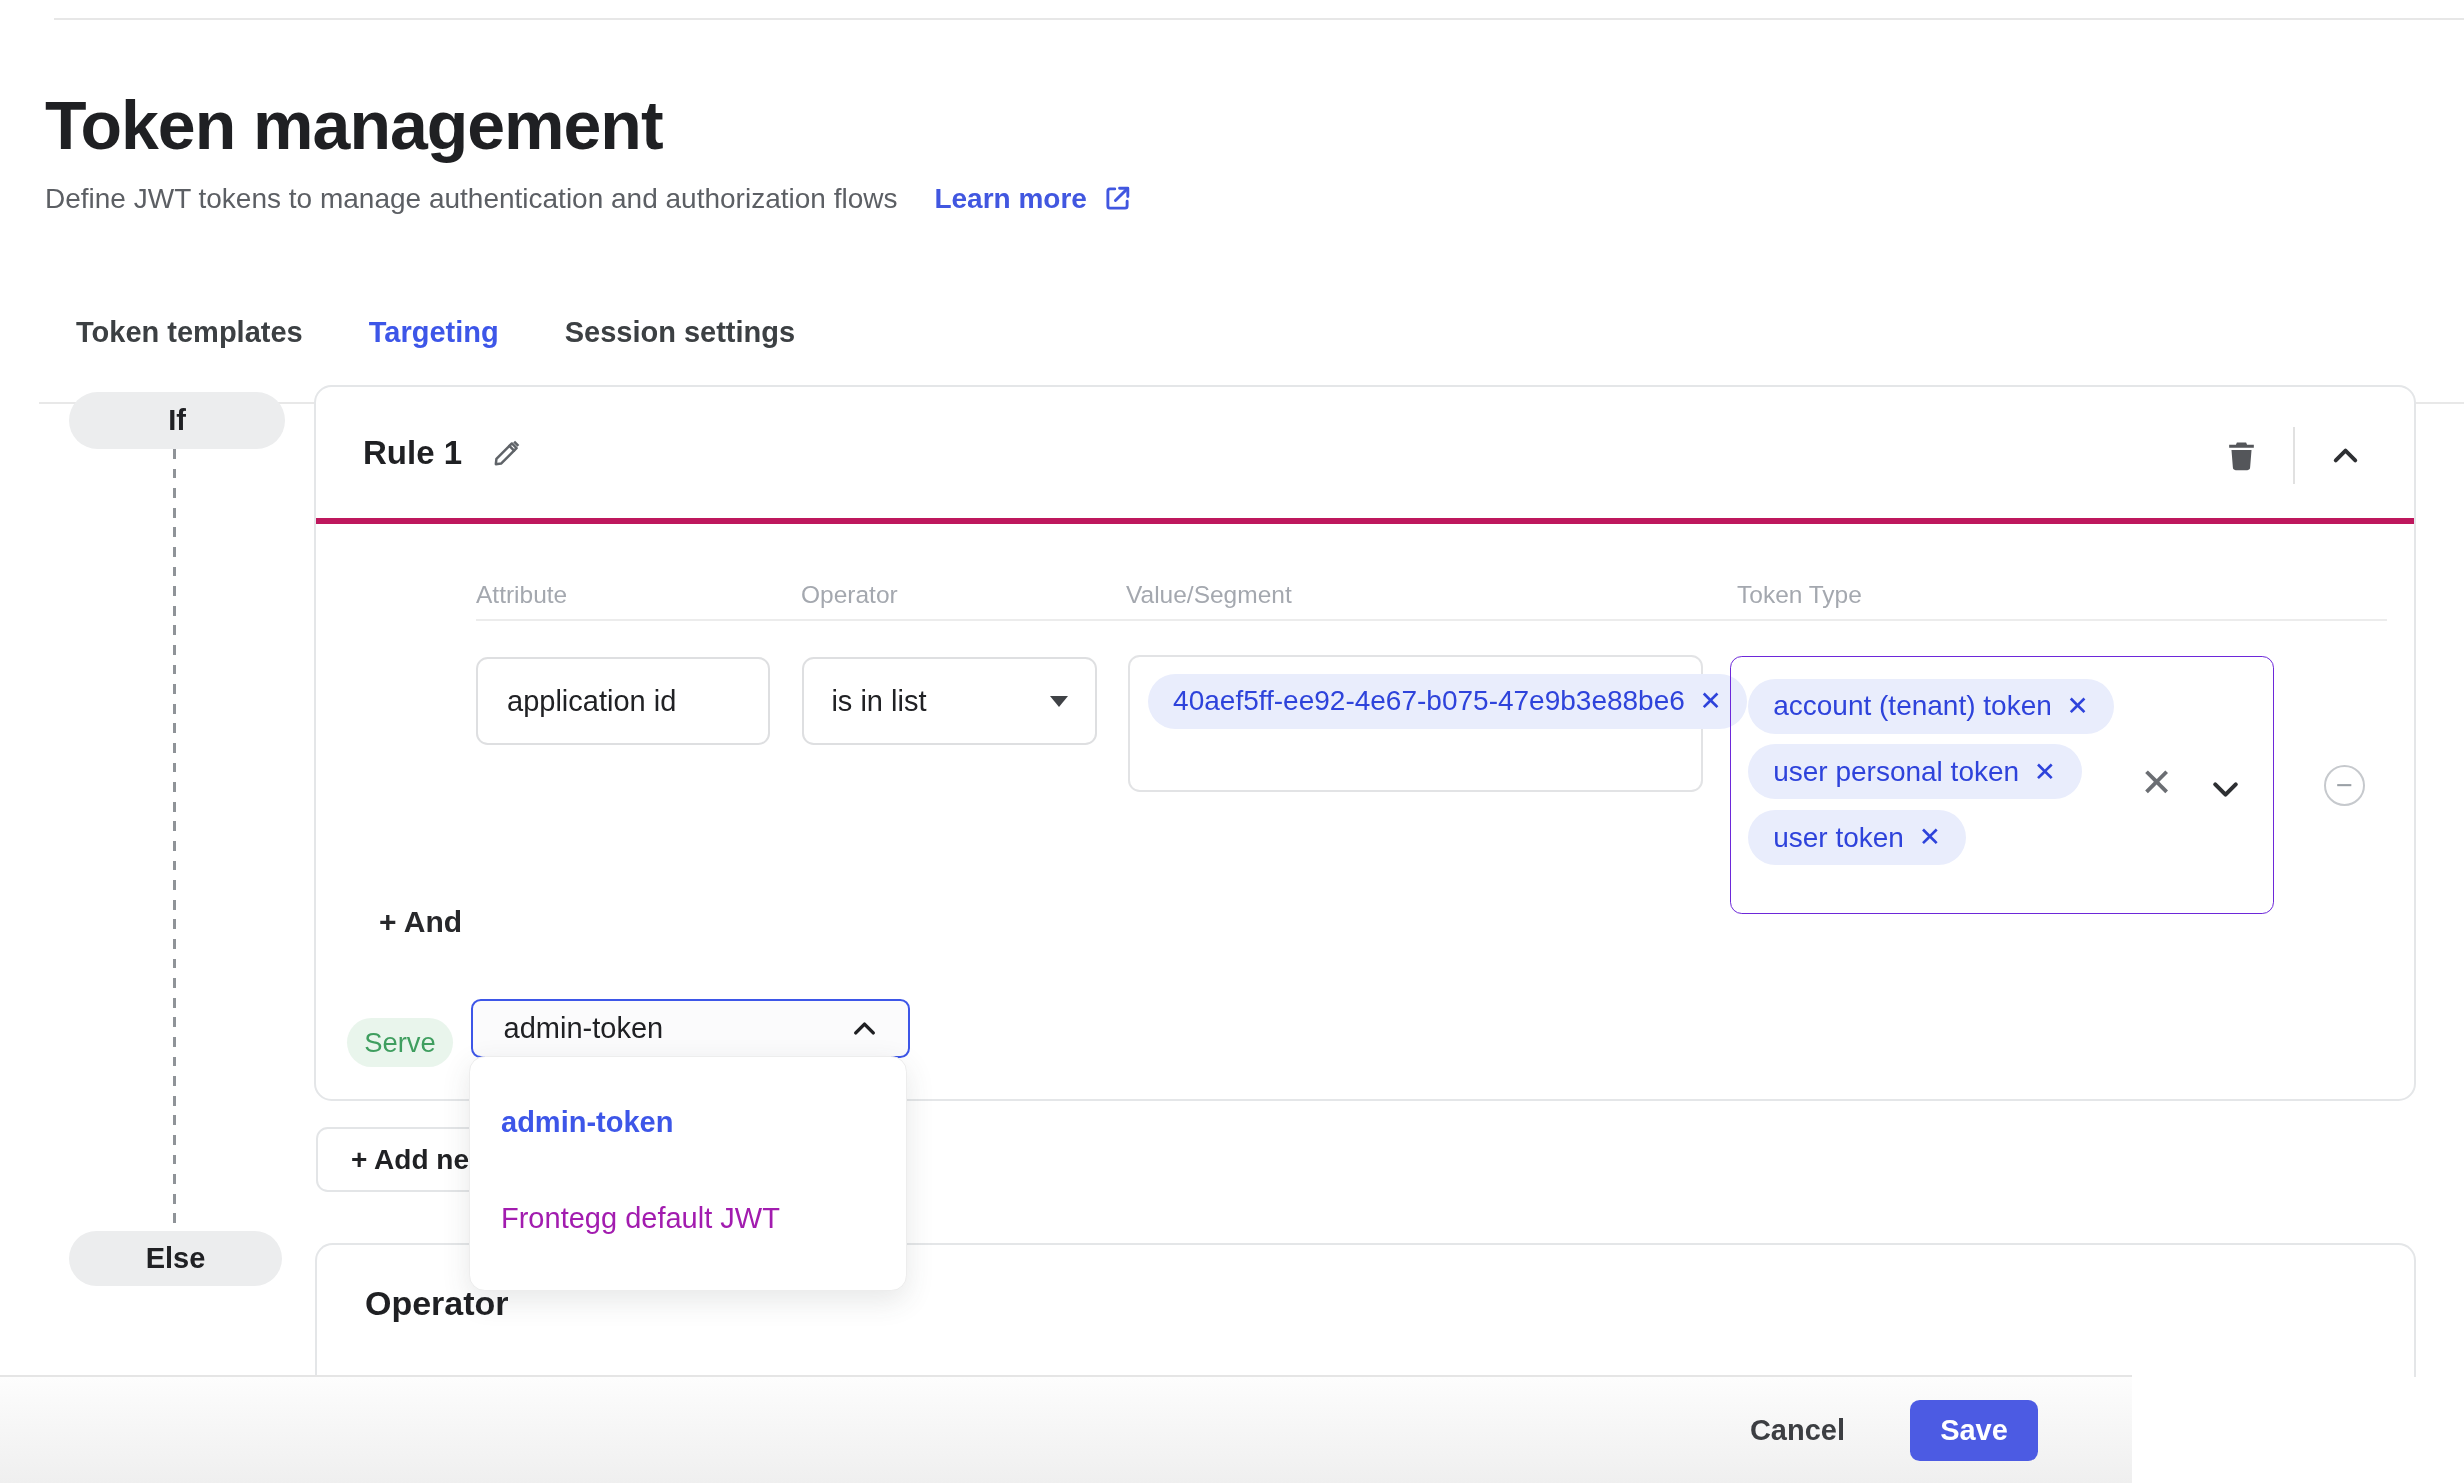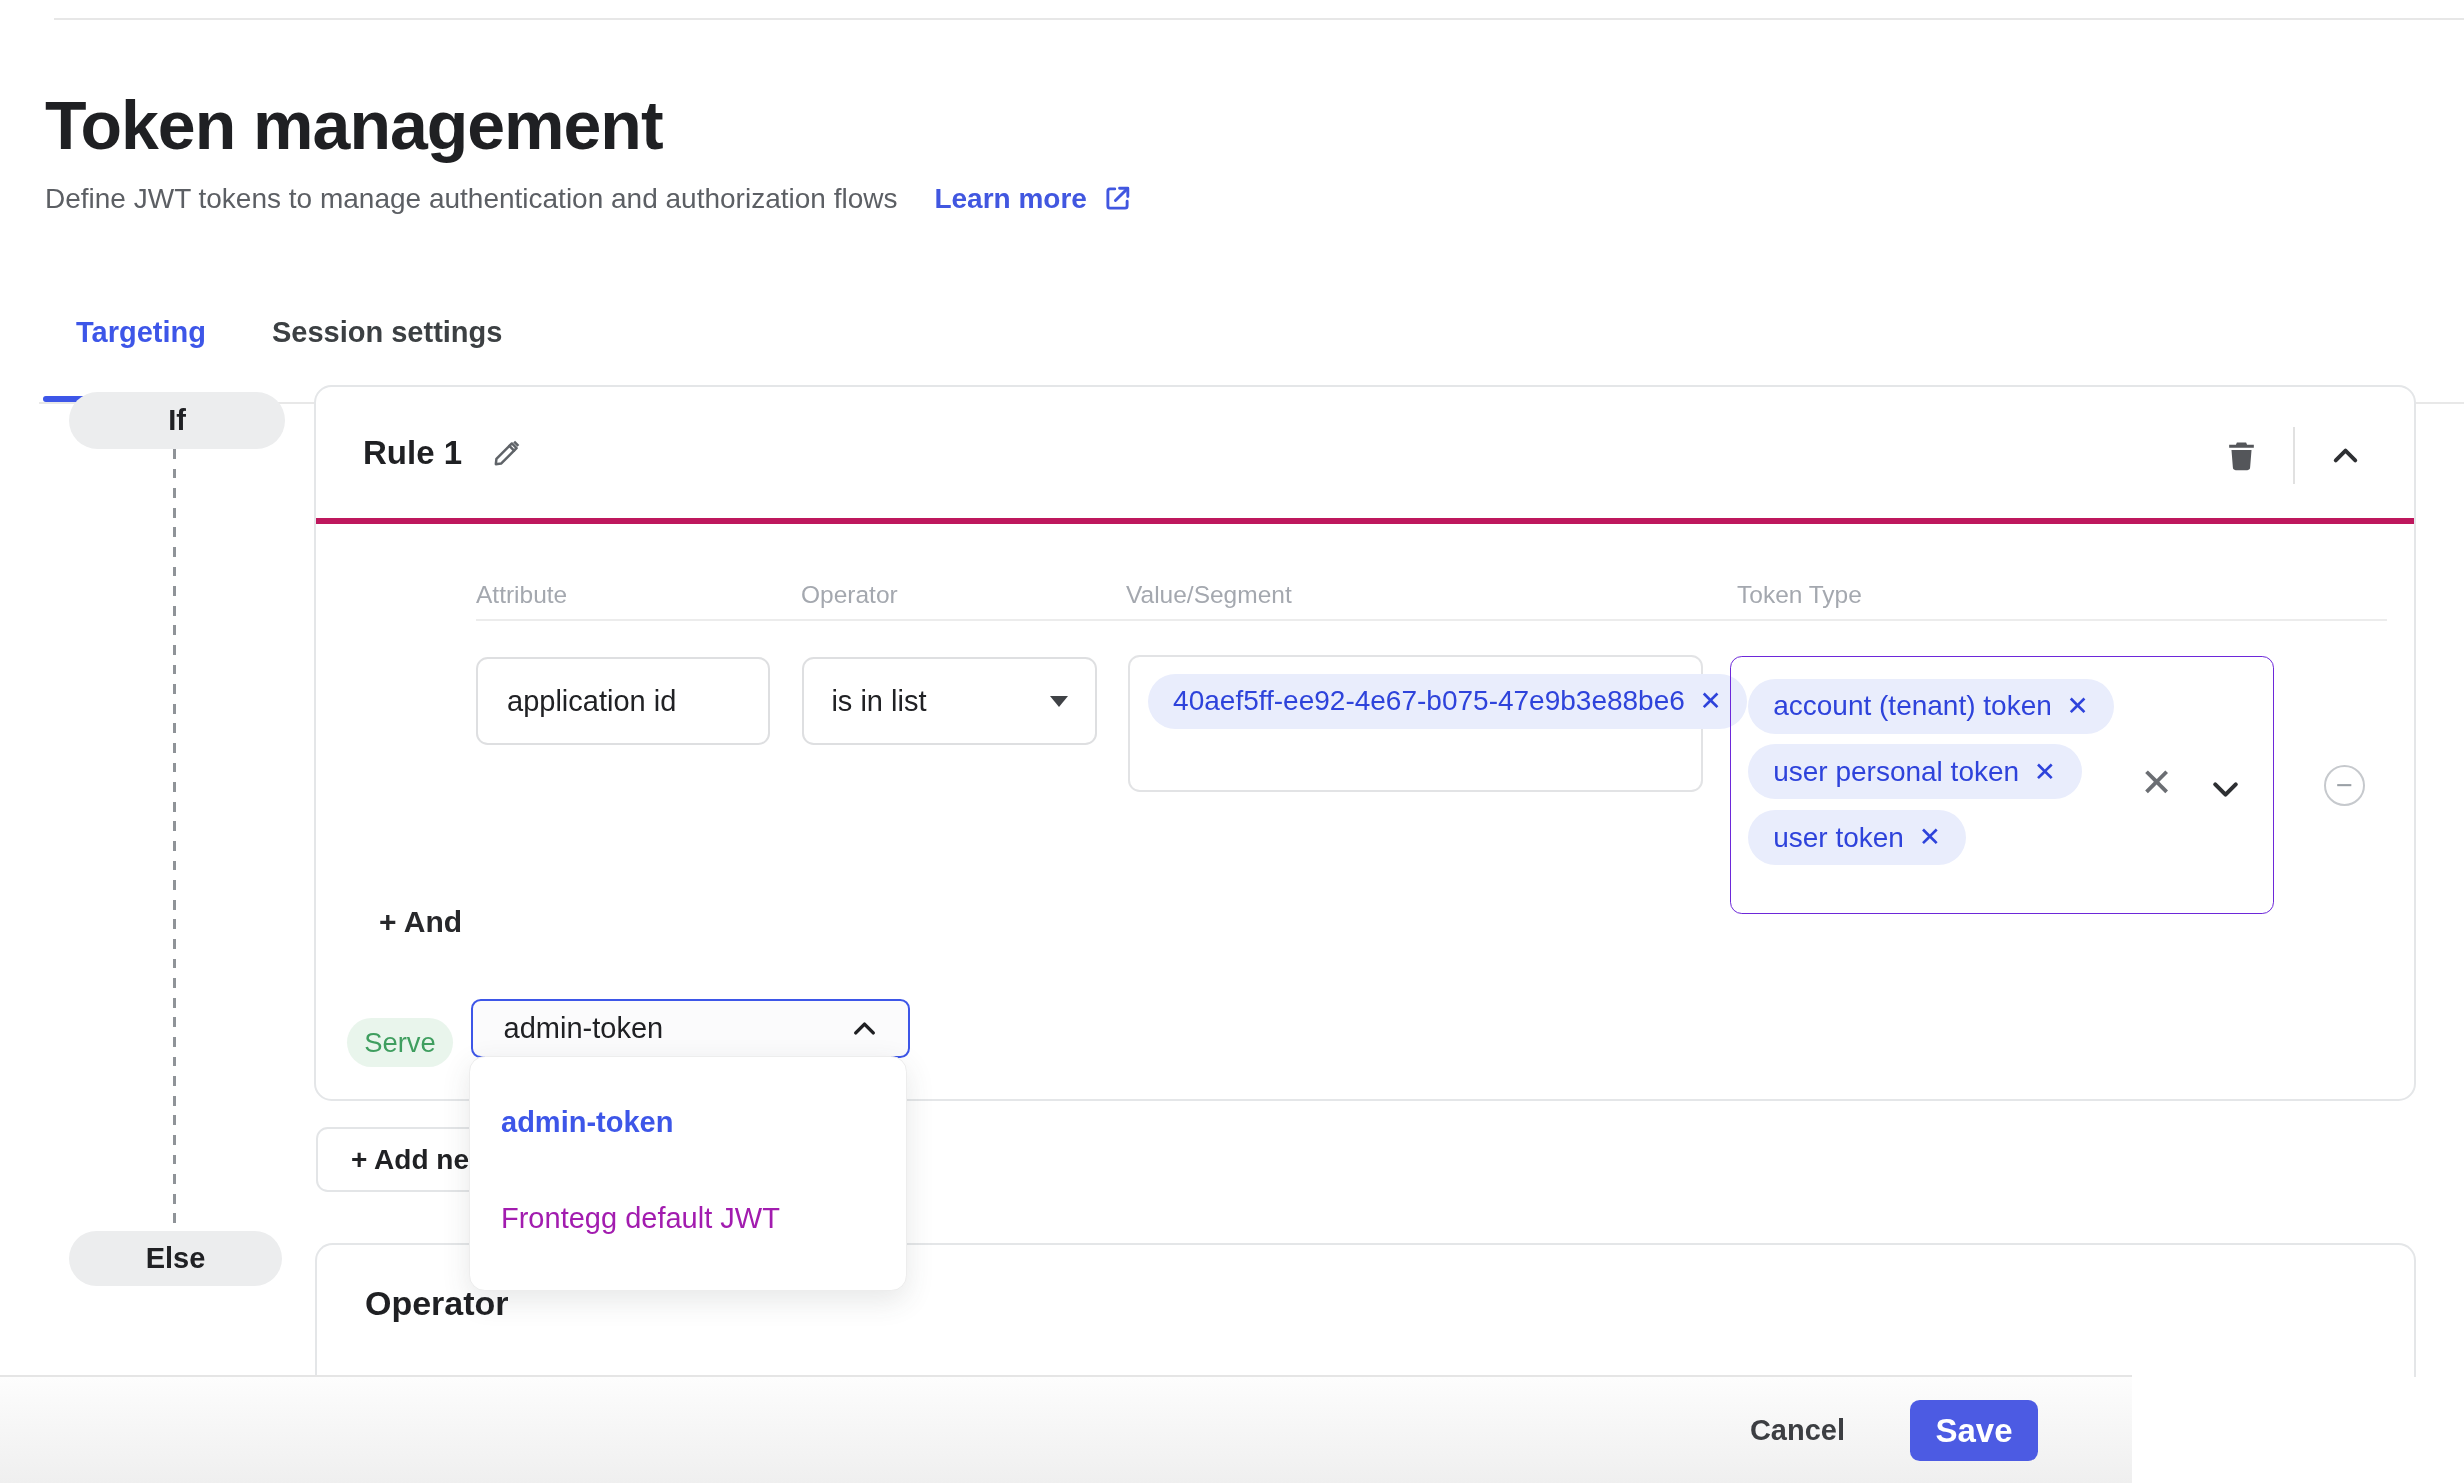--- a/index.html
+++ b/index.html
@@ -98,21 +98,21 @@
       border-radius:17.6px 17.6px 0 0; z-index:0; }
   .default-title { position:absolute; left:48px; top:39px; font-size:34px; font-weight:700; color:#1F2023; }
 
   
   .footer { left:0; top:1375px; width:2132px; height:109px; border-top:2px solid #E5E5E5;
       background:linear-gradient(180deg,#FDFDFD 0%,#EFEFEF 100%);
       display:flex; align-items:center; justify-content:flex-end; gap:65px; padding-right:94px; z-index:6; }
   .cancel-btn { font-size:29px; font-weight:700; color:#3C3E42; cursor:pointer; background:none; border:none;
       font-family:"Liberation Sans", sans-serif; }
   .save-btn { width:128px; height:61px; border:none; border-radius:9.8px; background:#4C5BE3; color:#fff;
-      font-size:33px; font-weight:700; cursor:pointer; font-family:"Liberation Sans", sans-serif; }
+      font-size:29px; font-weight:700; cursor:pointer; font-family:"Liberation Sans", sans-serif; }
 
   svg { display:block; }
 </style>
 </head>
 <body>
 
 <div id="stage">
 
   <div class="abs top-line"></div>
 
@@ -125,20 +125,23 @@
         <svg width="33" height="33" viewBox="0 0 24 24" fill="none" stroke="#4157E0" stroke-width="2.1" stroke-linecap="round" stroke-linejoin="round">
           <path d="M10 5H6.5A1.5 1.5 0 0 0 5 6.5v11A1.5 1.5 0 0 0 6.5 19h11a1.5 1.5 0 0 0 1.5-1.5V14"></path>
           <path d="M13.5 4.5H19.5V10.5"></path>
           <path d="M19 5l-8.5 8.5"></path>
         </svg>
       </span>
     </a>
   </div>
 
   <div class="abs tabs">
+    <div class="tab">
+      <span>Token templates</span>
+    </div>
     <div class="tab active">
       <span>Targeting</span>
       <span class="underline"></span>
     </div>
     <div class="tab">
       <span>Session settings</span>
     </div>
   </div>
   <div class="abs tabs-divider"></div>
 

